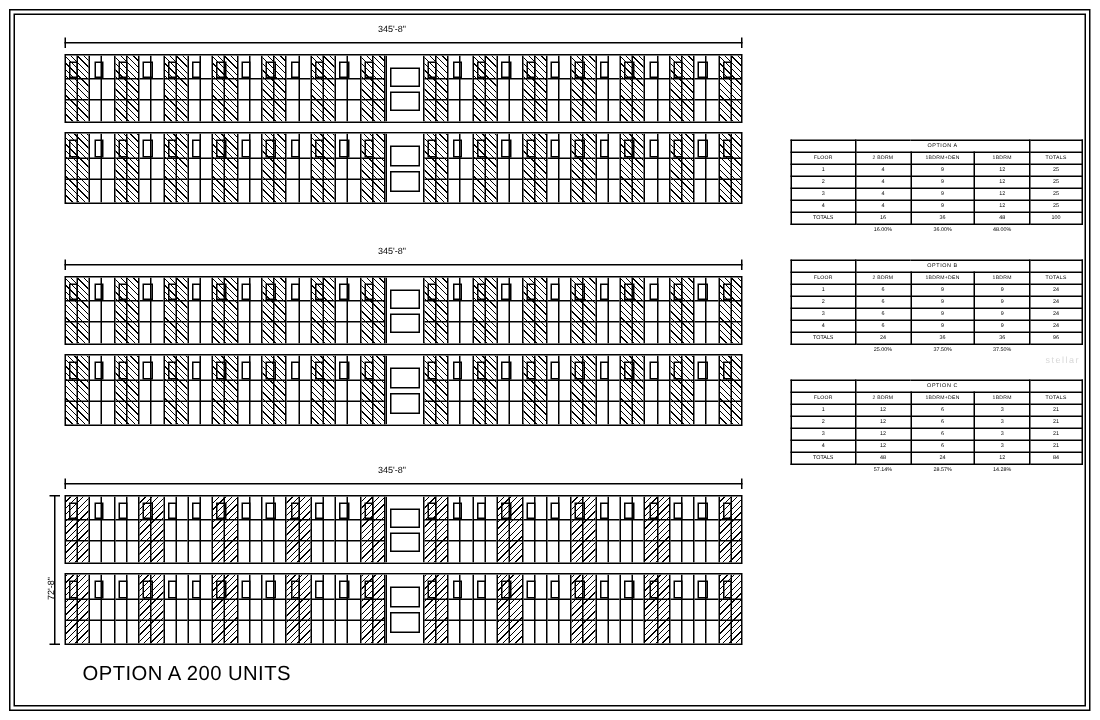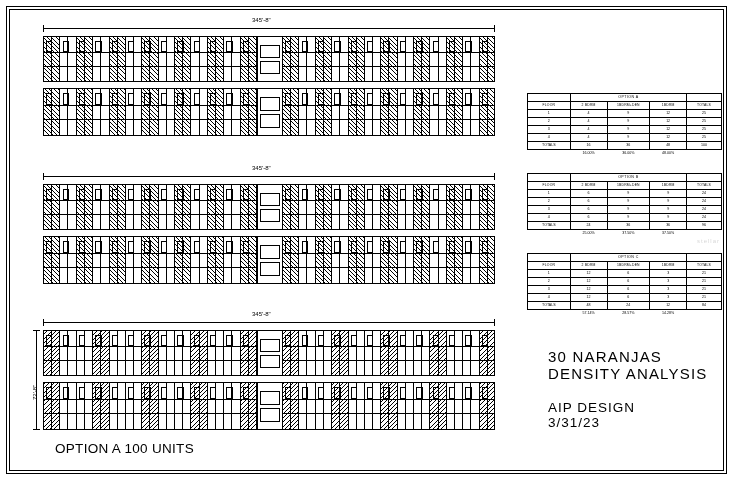--- a/index.html
+++ b/index.html
@@ -1107,21 +1107,21 @@
           <div class="sq"></div>
         </div>
         <div class="unit hatch2" style="left:435.6153846153846px;width:16.384615384615383px;">
           <div class="h1"></div>
           <div class="h2"></div>
           <div class="v1"></div>
           <div class="sq"></div>
         </div>
       </div>
   </div>
-  <div class="opt-label" style="left:55px;top:441px;">OPTION A 100 UNITS</div>
+  <div class="opt-label" style="left:55px;top:441px;">OPTION A 200 UNITS</div>
 
   <div class="tbl-wrap" style="left:527px;top:93px;">
     <table class="dt">
       <colgroup>
           <col class="c0">
           <col class="c1">
           <col class="c2">
           <col class="c3">
           <col class="c4">
         </colgroup>
@@ -1313,23 +1313,15 @@
             <td></td>
             <td>57.14%</td>
             <td>28.57%</td>
             <td>14.28%</td>
             <td></td>
           </tr>
         </tbody>
     </table>
   </div>
 
-  <div class="title-block" style="left:548px;top:348px;">
-    <div class="tb-line">30 NARANJAS</div>
-    <div class="tb-line">DENSITY ANALYSIS</div>
-    <div class="tb-gap"></div>
-    <div class="tb-gap"></div>
-    <div class="tb-line small">AIP DESIGN</div>
-    <div class="tb-line small">3/31/23</div>
-  </div>
 
   <div class="wm">stellar</div>
 </div>
 
 </body></html>

